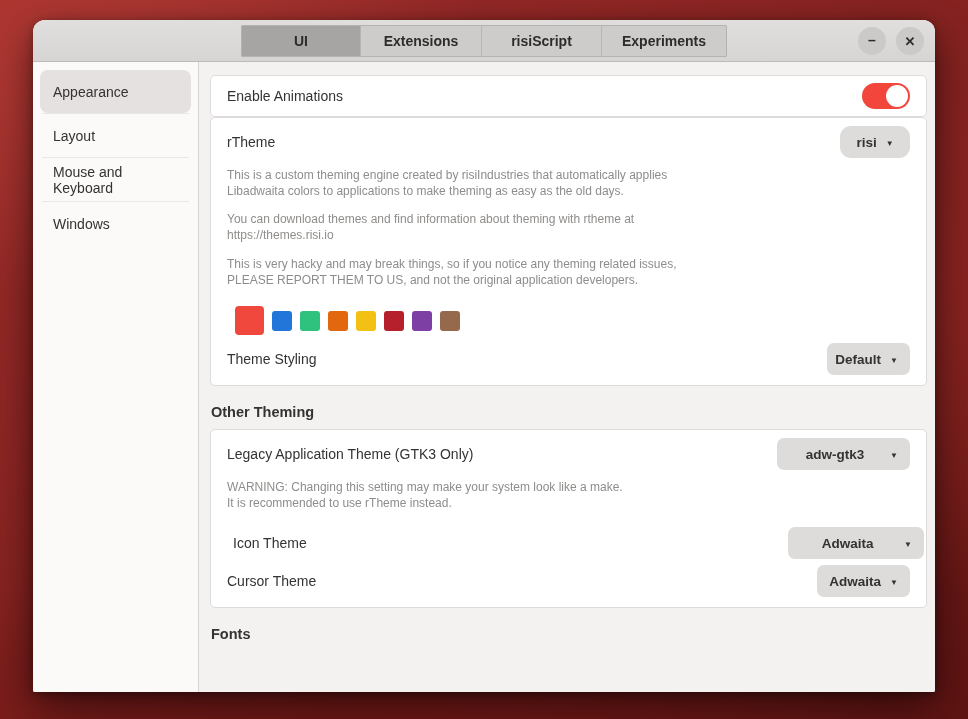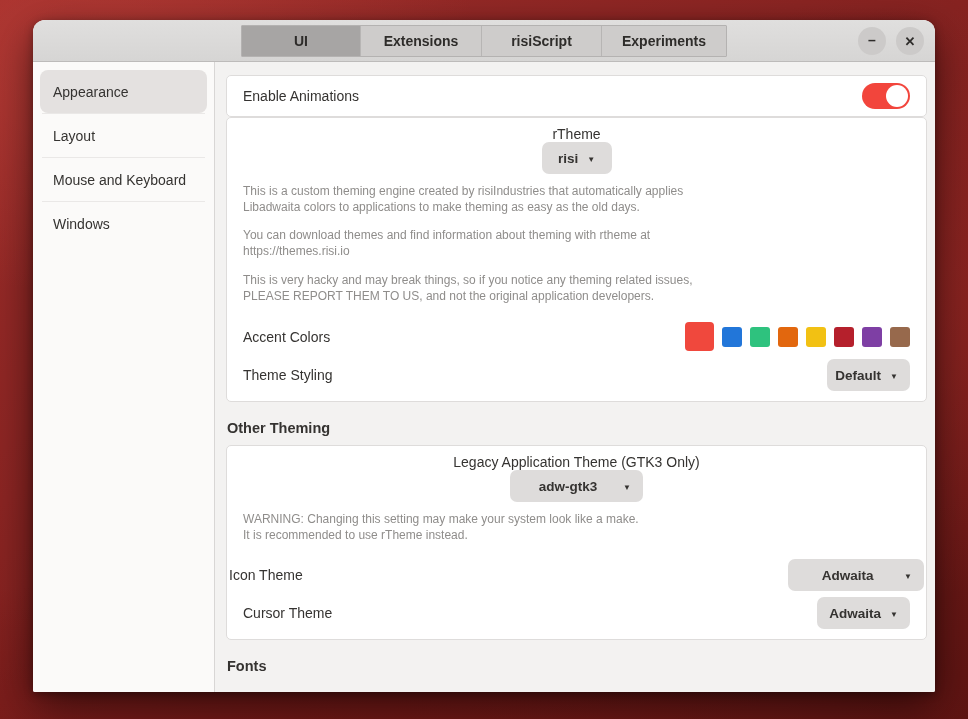--- a/index.html
+++ b/index.html
@@ -50,21 +50,21 @@
     display:flex; align-items:center; justify-content:center;
     color:#2e2c2a; font-size:14px; font-weight:700; line-height:1;
   }
   .win-btn .glyph { transform:translateY(-1px); }
   .win-btn.close .glyph { font-size:13px; transform:none; }
 
   
   .win-body { flex:1; display:flex; min-height:0; }
 
   .sidebar {
-    flex:none; width:182px; background:#fbfaf9; border-right:1px solid #d8d6d5;
+    flex:none; width:166px; background:#fbfaf9; border-right:1px solid #d8d6d5;
     padding:8px 7px;
   }
   .side-item {
     height:43px; display:flex; align-items:center; padding:0 13px;
     font-size:14px; color:#353331; border-radius:8px; cursor:default;
   }
   .side-item.selected { background:#e4e1e0; }
   .side-sep { height:1px; background:#eae8e7; margin:0 2px; }
 
   .content { flex:1; min-width:0; padding:13px 8px 0 11px; background:#f3f2f1; overflow:hidden; }
@@ -73,22 +73,22 @@
     background:#ffffff; border:1px solid #deddDb; border:1px solid #dedcdb;
     border-radius:5px;
   }
   .section-header {
     font-size:14.5px; font-weight:700; color:#353331;
     margin:18px 1px 9px;
   }
 
   .row { display:flex; align-items:center; padding:0 16px; }
   .row.single { height:40px; }
-  .row.dd-row { padding:8px 16px 2px;flex-direction:column; }
-  .row.mid { padding:4px 2px 0; }
+  .row.dd-row { padding:8px 16px 2px; }
+  .row.mid { padding:4px 2px 0;margin-left:20px; }
   .row.last { padding:6px 16px 10px; }
   .row-label { flex:1; font-size:14px; color:#353331; }
 
   .desc {
     font-size:12px; color:#8f8d8b; line-height:15.5px;
     margin:8px 16px 13px; white-space:pre-line;
   }
   .desc.gap { margin-bottom:14px; }
 
   
@@ -101,21 +101,21 @@
   }
 
   
   .dropdown {
     flex:none; height:32px; background:#dedcdb; border-radius:7px;
     display:flex; align-items:center; justify-content:center; gap:9px;
     padding:0 12px; font-size:13.5px; font-weight:700; color:#353331;
     cursor:default;
   }
   .dropdown .arrow { font-size:8px; color:#353331; transform:translateY(1px); }
-  .dd-risi   { min-width:70px; }
+  .dd-risi   { min-width:70px;border-radius:11px; }
   .dd-default{ min-width:81px;padding-left:8px; }
   .dd-legacy { width:133px; }
   .dd-icon   { width:136px; }
   .dd-cursor { min-width:93px; }
   .dropdown.spread { justify-content:space-between; }
   .dropdown.spread .val { flex:1; text-align:center; }
 
   
   .swatch-strip { display:flex; align-items:center; }
   .swatch { width:20px; height:20px; border-radius:3px; margin-left:8px; flex:none; }
@@ -178,21 +178,20 @@
             </div>
           </div>
           <div class="desc">This is a custom theming engine created by risiIndustries that automatically applies
 Libadwaita colors to applications to make theming as easy as the old days.</div>
           <div class="desc gap">You can download themes and find information about theming with rtheme at
 https://themes.risi.io</div>
           <div class="desc gap">This is very hacky and may break things, so if you notice any theming related issues,
 PLEASE REPORT THEM TO US, and not the original application developers.</div>
 
           <div class="row accent-row">
-            <span class="row-label">Accent Colors</span>
             <div class="swatch-strip">
               <span class="swatch selected" style="background-color: rgb(240, 72, 61);"></span>
               <span class="swatch" style="background-color: rgb(34, 118, 217);"></span>
               <span class="swatch" style="background-color: rgb(46, 194, 126);"></span>
               <span class="swatch" style="background-color: rgb(226, 103, 14);"></span>
               <span class="swatch" style="background-color: rgb(242, 193, 19);"></span>
               <span class="swatch" style="background-color: rgb(181, 32, 44);"></span>
               <span class="swatch" style="background-color: rgb(126, 63, 164);"></span>
               <span class="swatch" style="background-color: rgb(151, 105, 76);"></span>
             </div>

